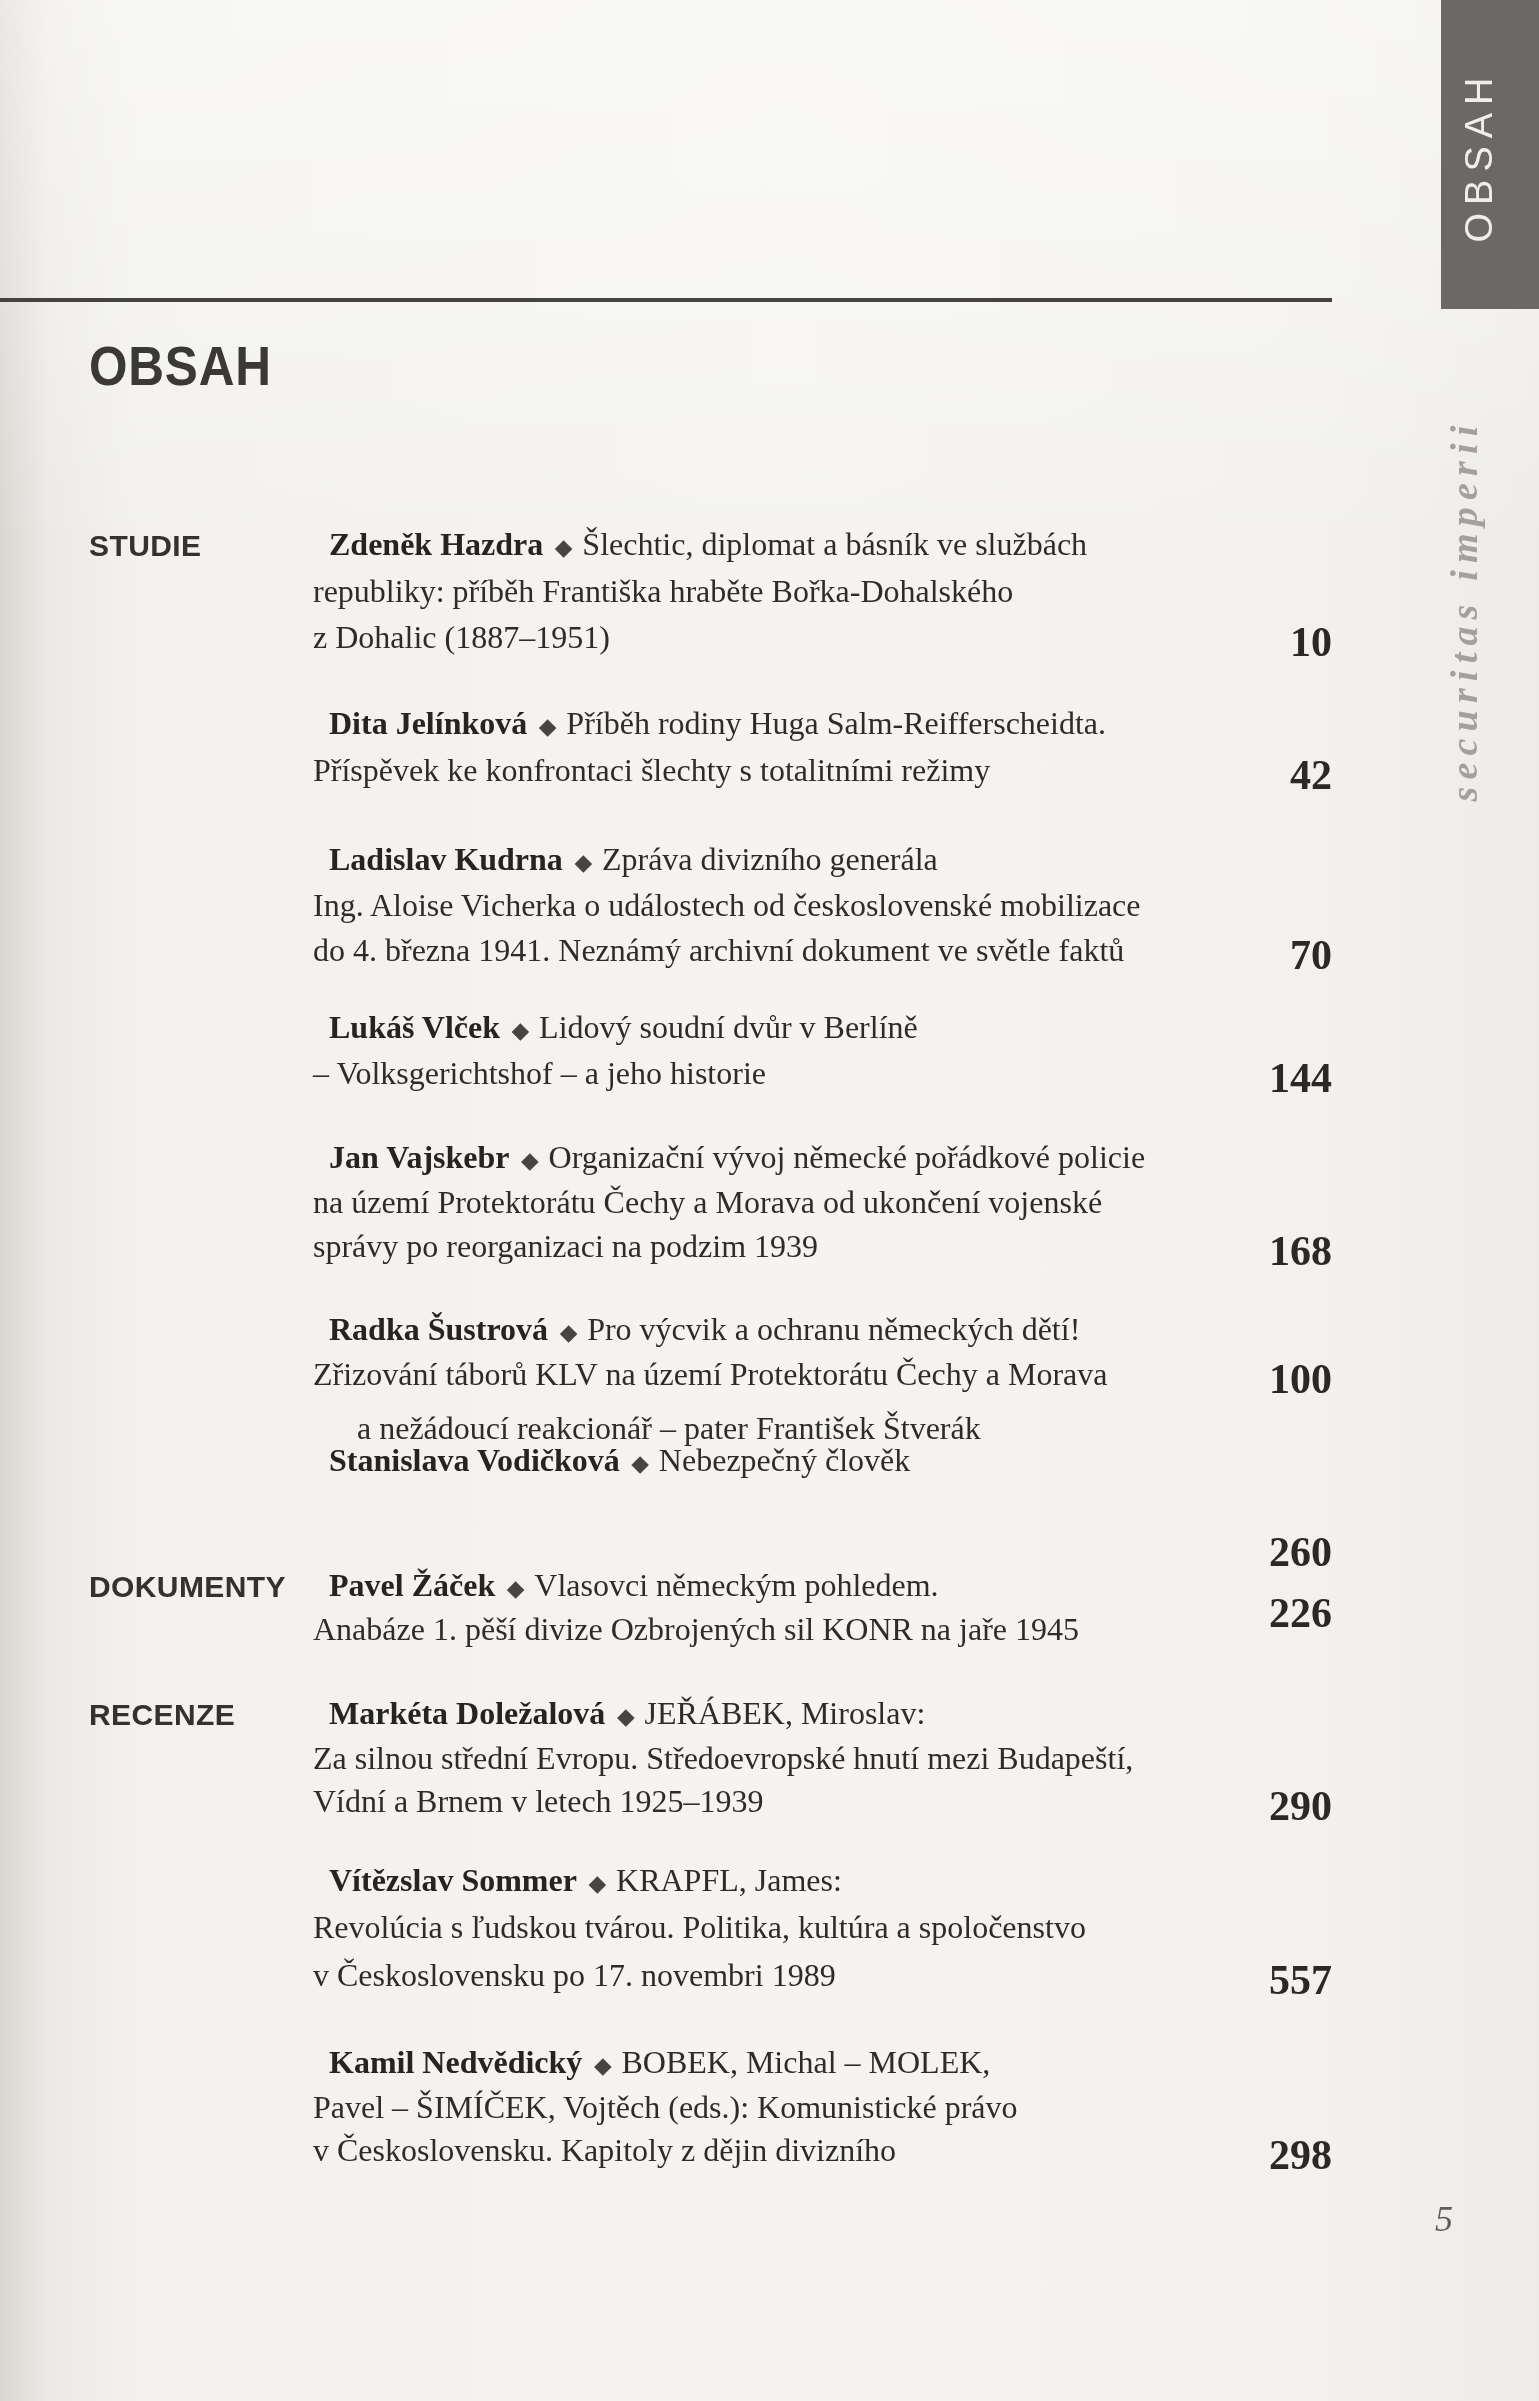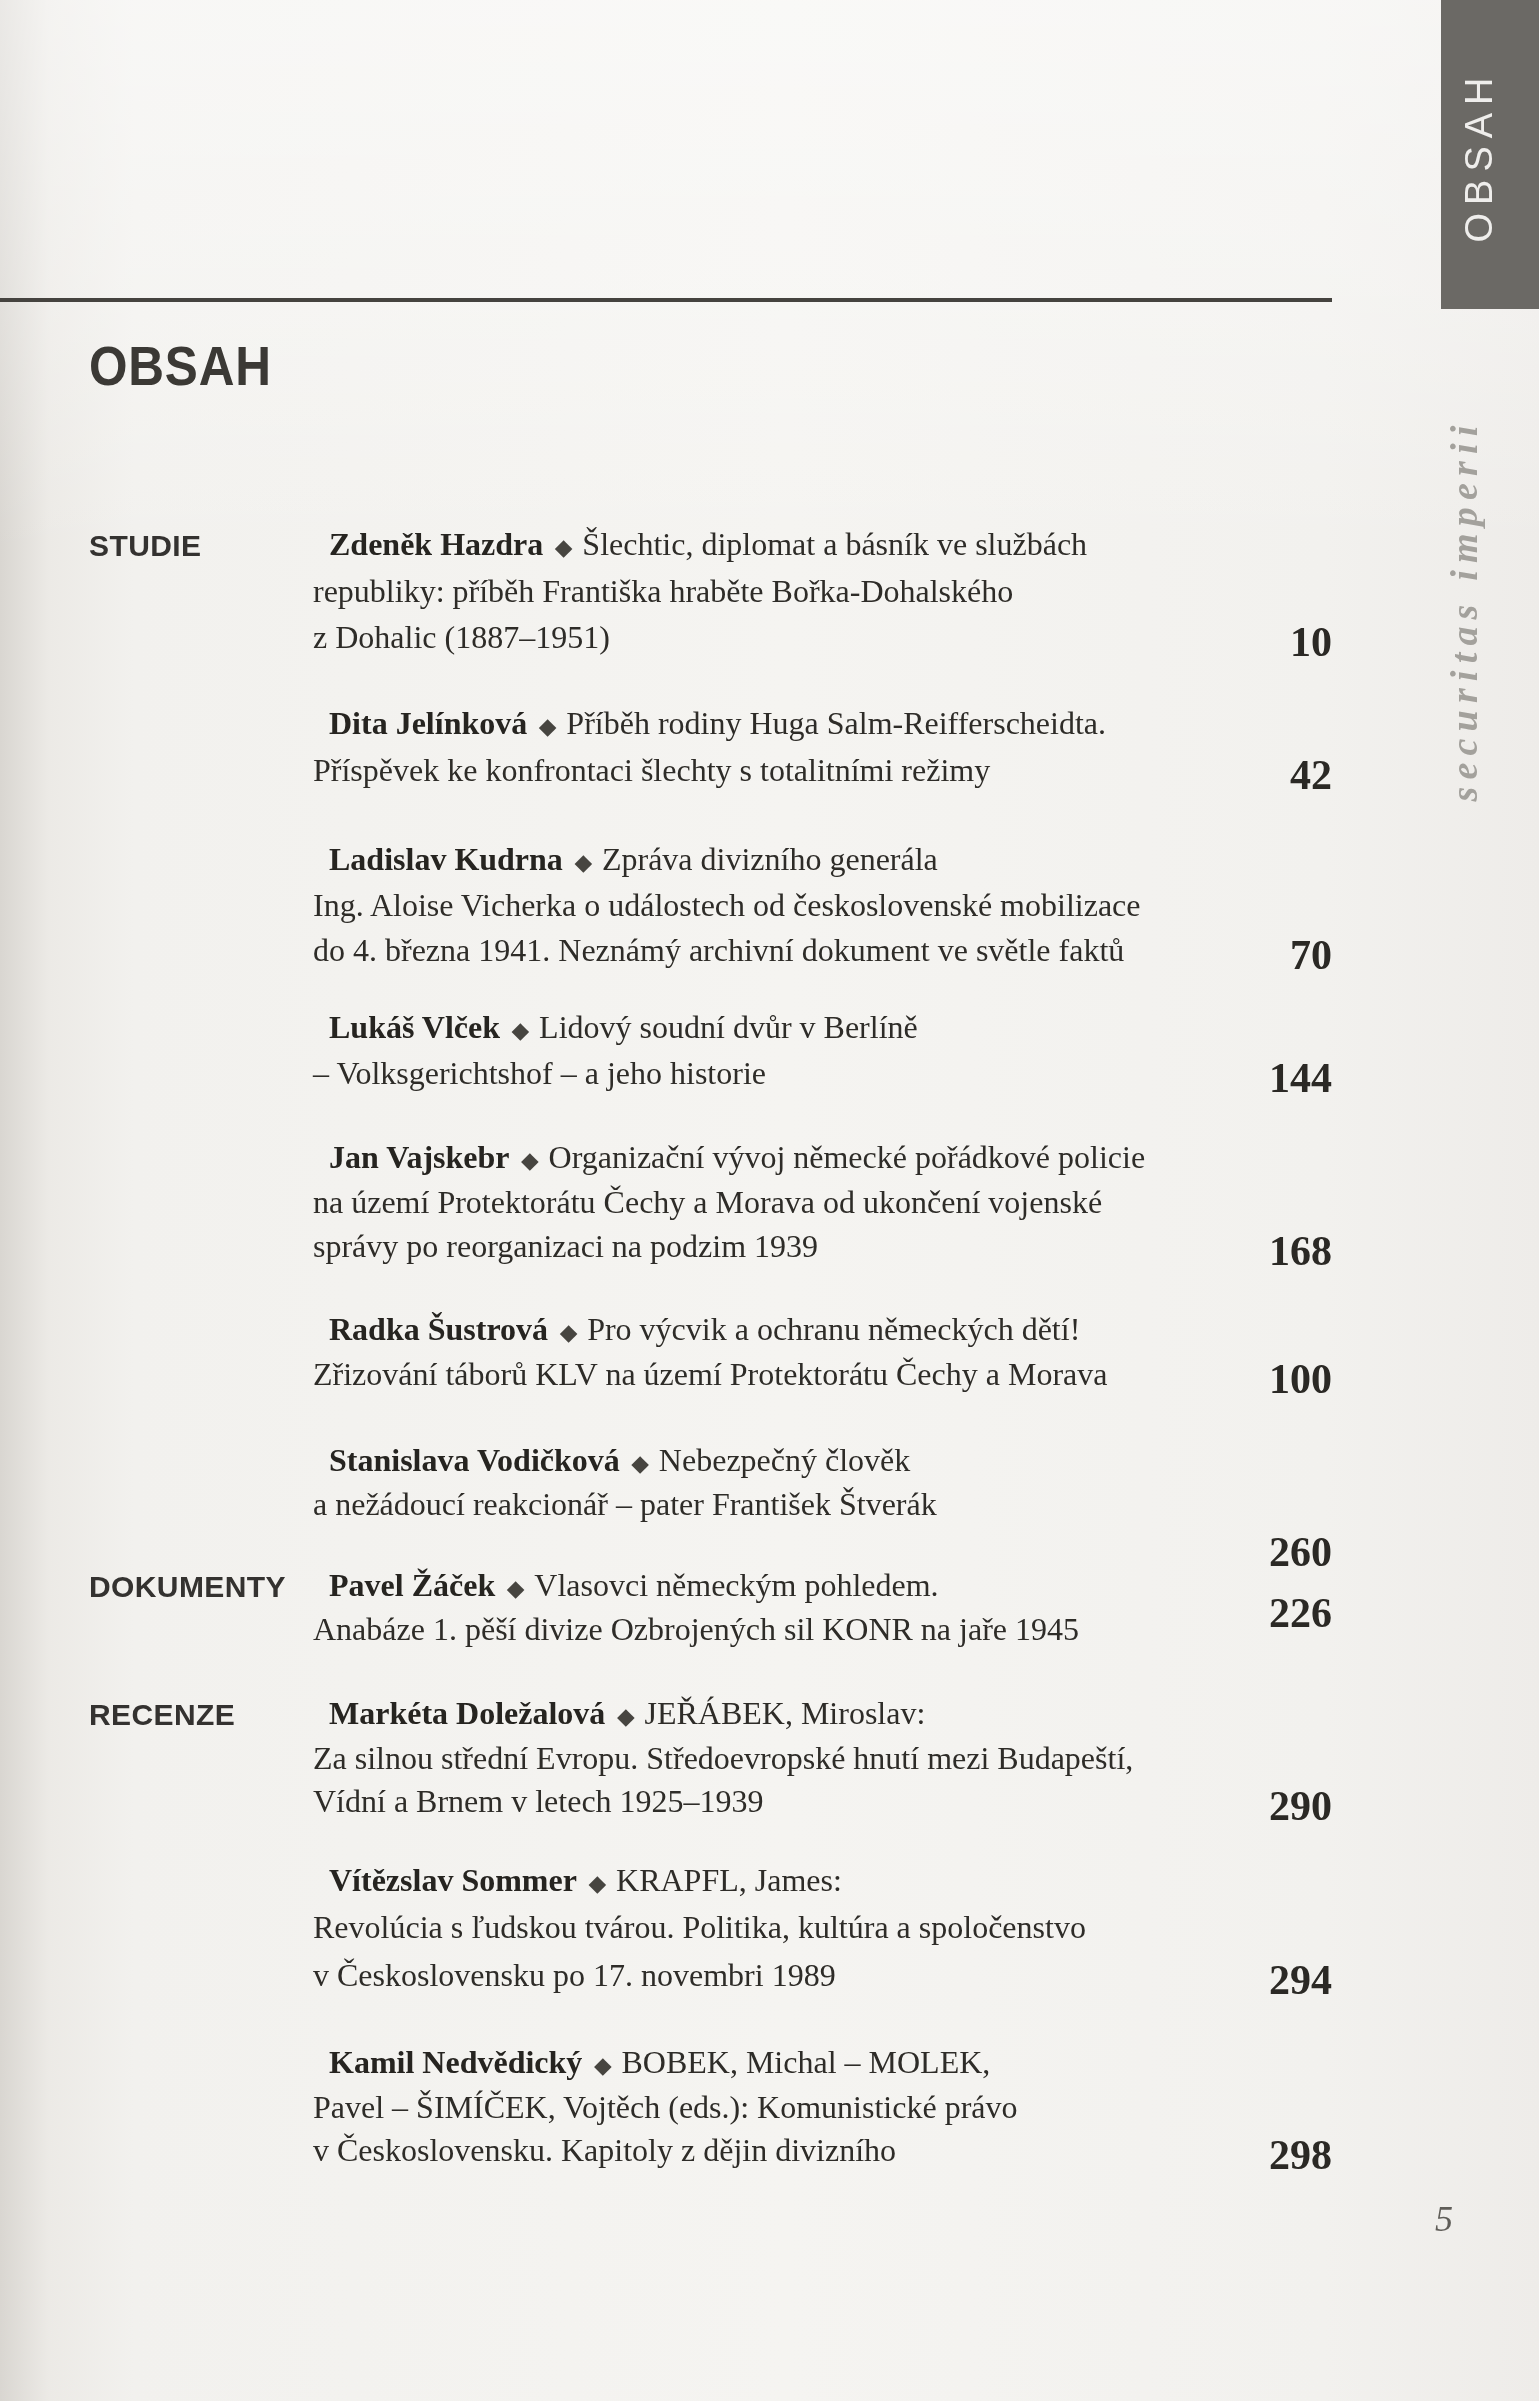--- a/index.html
+++ b/index.html
@@ -86,35 +86,35 @@
       <div class="toc-line" style="top: 1057px;"><span>– Volksgerichtshof – a jeho historie</span></div>
       <div class="pagenum" style="top: 1057px;">144</div>
       <div class="toc-line" style="top: 1141px;"><span class="author">Jan Vajskebr</span><span class="diamond">◆</span><span>Organizační vývoj německé pořádkové policie</span></div>
       <div class="toc-line" style="top: 1186px;"><span>na území Protektorátu Čechy a Morava od ukončení vojenské</span></div>
       <div class="toc-line" style="top: 1230px;"><span>správy po reorganizaci na podzim 1939</span></div>
       <div class="pagenum" style="top: 1230px;">168</div>
       <div class="toc-line" style="top: 1313px;"><span class="author">Radka Šustrová</span><span class="diamond">◆</span><span>Pro výcvik a ochranu německých dětí!</span></div>
       <div class="toc-line" style="top: 1358px;"><span>Zřizování táborů KLV na území Protektorátu Čechy a Morava</span></div>
       <div class="pagenum" style="top: 1358px;">100</div>
       <div class="toc-line" style="top: 1444px;"><span class="author">Stanislava Vodičková</span><span class="diamond">◆</span><span>Nebezpečný člověk</span></div>
-      <div class="toc-line" style="top: 1488px;"><span>a nežádoucí reakcionář – pater František Štverák</span></div>
+      <div class="toc-line" style="top: 1412px; margin-left: 44px;"><span>a nežádoucí reakcionář – pater František Štverák</span></div>
       <div class="pagenum" style="top: 1572px; margin-top: 20px;">226</div>
       <div class="section-label" style="top: 1572px;">DOKUMENTY</div>
       <div class="toc-line" style="top: 1569px;"><span class="author">Pavel Žáček</span><span class="diamond">◆</span><span>Vlasovci německým pohledem.</span></div>
       <div class="toc-line" style="top: 1613px;"><span>Anabáze 1. pěší divize Ozbrojených sil KONR na jaře 1945</span></div>
       <div class="pagenum" style="top: 1531px;">260</div>
       <div class="section-label" style="top: 1700px;">RECENZE</div>
       <div class="toc-line" style="top: 1697px;"><span class="author">Markéta Doležalová</span><span class="diamond">◆</span><span>JEŘÁBEK, Miroslav:</span></div>
       <div class="toc-line" style="top: 1742px;"><span class="it">Za silnou střední Evropu. Středoevropské hnutí mezi Budapeští,</span></div>
       <div class="toc-line" style="top: 1785px;"><span class="it">Vídní a Brnem v letech 1925–1939</span></div>
       <div class="pagenum" style="top: 1785px;">290</div>
       <div class="toc-line" style="top: 1864px;"><span class="author">Vítězslav Sommer</span><span class="diamond">◆</span><span>KRAPFL, James:</span></div>
       <div class="toc-line" style="top: 1911px;"><span class="it">Revolúcia s ľudskou tvárou. Politika, kultúra a spoločenstvo</span></div>
       <div class="toc-line" style="top: 1959px;"><span class="it">v Československu po 17. novembri 1989</span></div>
-      <div class="pagenum" style="top: 1959px;">294</div>
+      <div class="pagenum" style="top: 1959px;">557</div>
       <div class="toc-line" style="top: 2046px;"><span class="author">Kamil Nedvědický</span><span class="diamond">◆</span><span>BOBEK, Michal – MOLEK,</span></div>
       <div class="toc-line" style="top: 2091px;"><span>Pavel – ŠIMÍČEK, Vojtěch (eds.): </span><span class="it">Komunistické právo</span></div>
       <div class="toc-line" style="top: 2134px;"><span class="it">v Československu. Kapitoly z dějin divizního</span></div>
       <div class="pagenum" style="top: 2134px;">298</div>
     </div>
 
   <div class="folio">5</div>
 </div>
 
 

